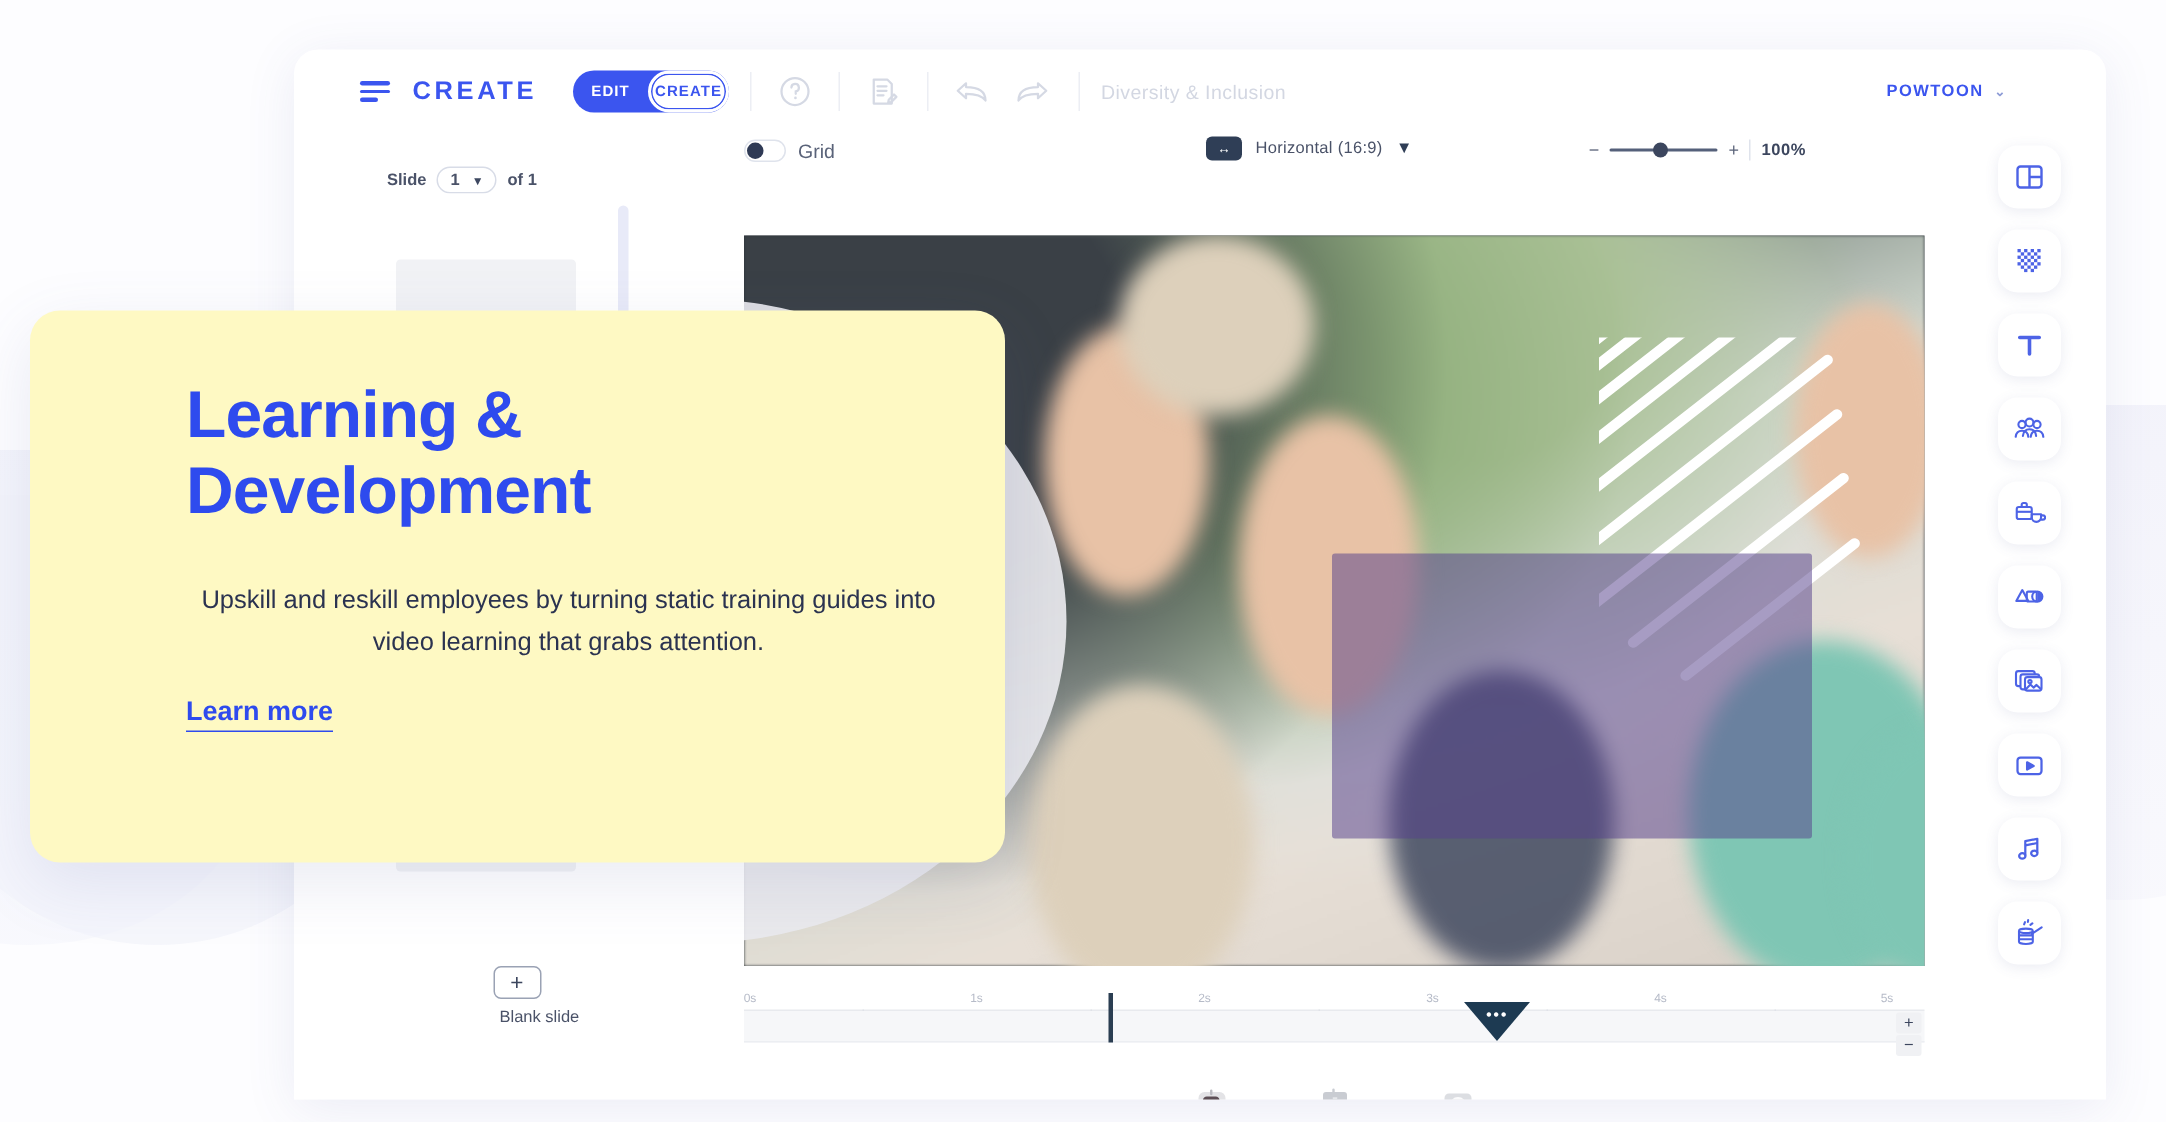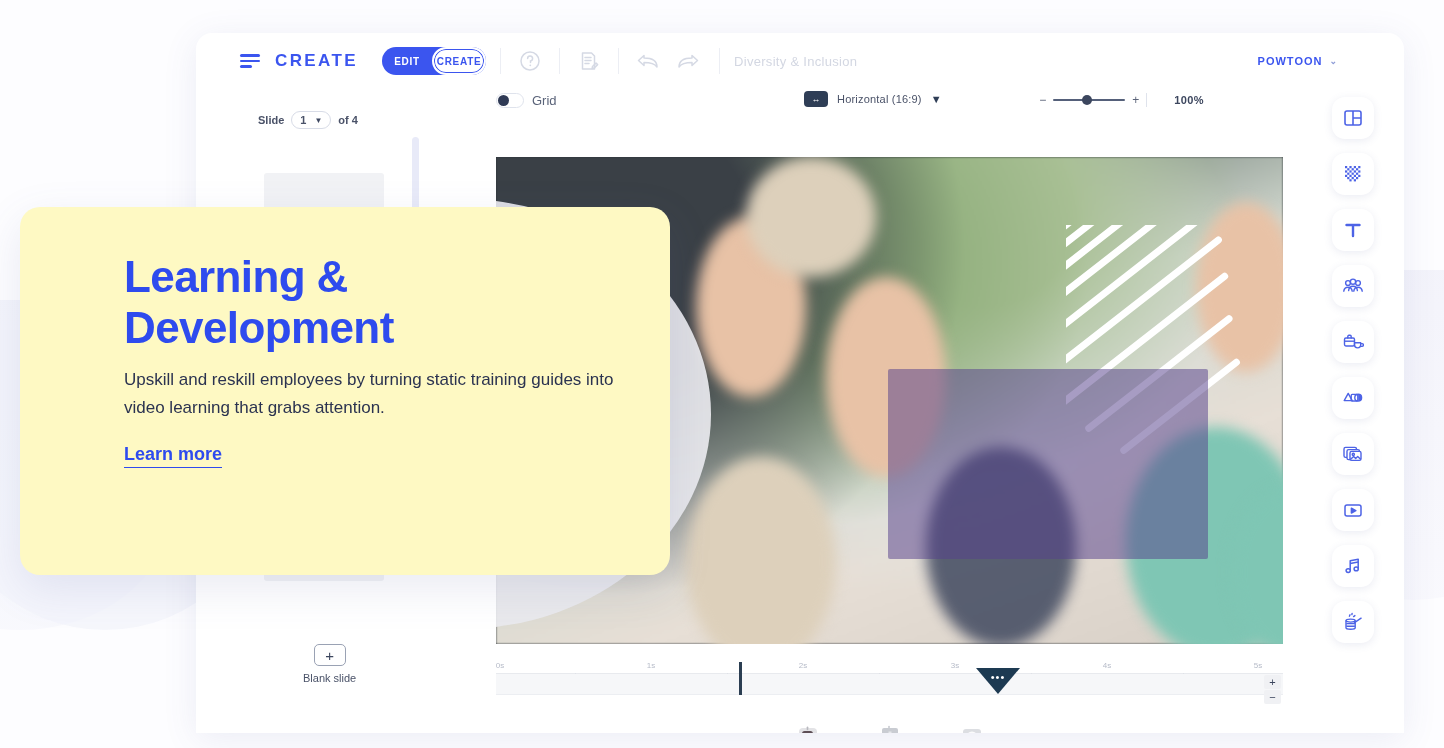--- a/index.html
+++ b/index.html
@@ -211,21 +211,21 @@
   .zoom-track {
     width: 72px; height: 2px; background:#55607a; position:relative; border-radius:2px;
     cursor:pointer;
   }
   .zoom-knob {
     position:absolute; left:40%; top:-4px;
     width:10px; height:10px; border-radius:50%;
     background:#3c465e;
   }
   .zoom-sep { width:1px; height:14px; background:#dfe3ec; }
-  .zoom-pct { font-size: 11px; color:#3c465e; font-weight:700; letter-spacing:.4px;margin-left:20px; }
+  .zoom-pct { font-size: 11px; color:#3c465e; font-weight:700; letter-spacing:.4px; }
 
   
   #slides-panel {
     position: absolute;
     left: 0; top: 96px;
     width: 272px; height: 604px;
     background: #fff;
   }
   .slide-thumb {
     position:absolute;
@@ -258,21 +258,21 @@
     display:flex; flex-direction:column; align-items:center; gap:6px;
     cursor:pointer;
   }
   .add-slide .plus-box {
     width: 32px; height: 22px;
     border: 1.3px solid #9aa2b4;
     border-radius: 5px;
     display:flex; align-items:center; justify-content:center;
     font-size: 15px; color:#3c465e; line-height:1;
   }
-  .add-slide .lbl { font-size: 11px; color:#4a5268; }
+  .add-slide .lbl { font-size: 11px; color:#4a5268;margin-left:30px; }
 
   
   #canvas-wrap {
     position:absolute;
     left: 300px; top: 124px;
     width: 787px; height: 487px;
     overflow:hidden;
     background:#2b3137;
   }
   .photo {
@@ -422,25 +422,26 @@
     padding: 44px 0 0 104px;
   }
   .promo-title {
     font-size: 44px;
     font-weight: 800;
     line-height: 1.17;
     color: #2e4bee;
     letter-spacing: -.6px;
   }
   .promo-body {
-    margin-top: 12px;
+    margin-top: 32px;
     font-size: 17px;
     line-height: 1.65;
     color: #2b3350;
     max-width: 510px;
+    text-align: center;
   }
   .promo-link {
     display:inline-block;
     margin-top: 22px;
     font-size: 18px;
     color: #2e4bee;
     font-weight: 600;
     text-decoration: none;
     border-bottom: 1.6px solid #2e4bee;
     padding-bottom: 2px;
@@ -518,21 +519,21 @@
     </div>
 
     <div id="subbar">
 
       <div class="slide-counter">
         <span>Slide</span>
         <span class="slide-select">
           <span>1</span>
           <span class="caret">▼</span>
         </span>
-        <span>of 4</span>
+        <span>of 1</span>
       </div>
 
       <div class="grid-toggle">
         <span class="switch">
             <span class="knob"></span>
           </span>
         <span class="grid-label">Grid</span>
       </div>
 
       <div class="ratio-picker">

